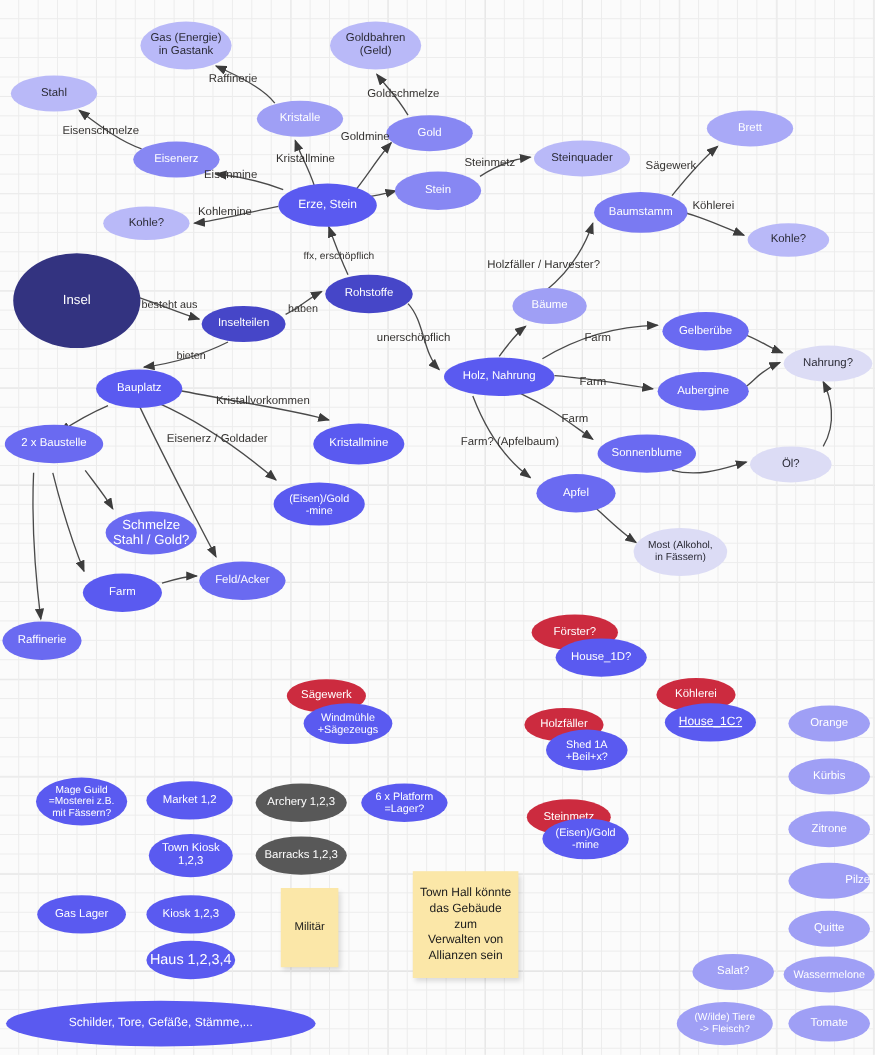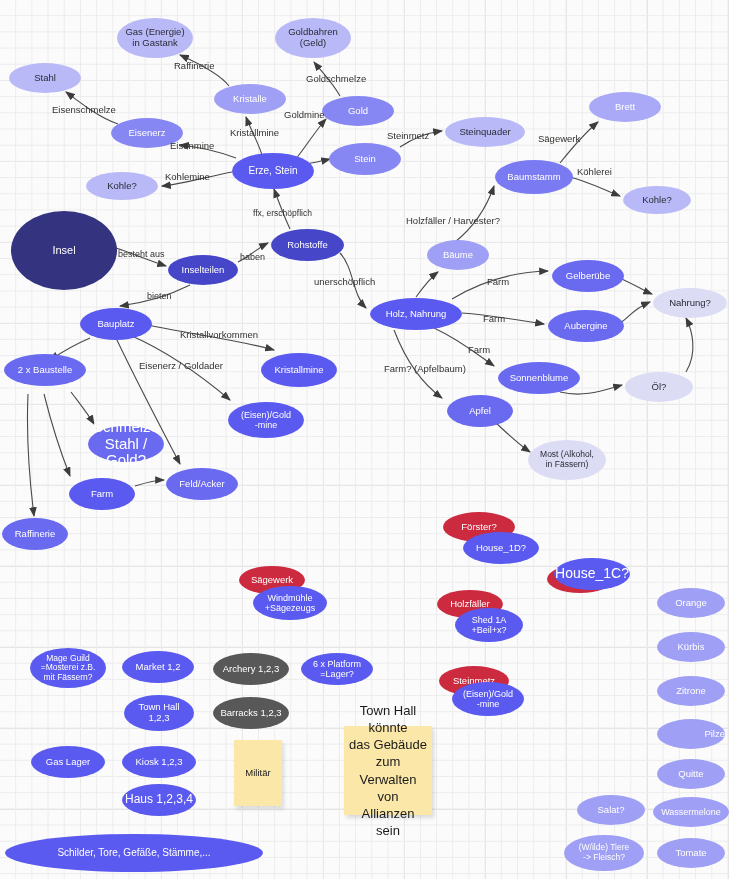--- a/index.html
+++ b/index.html
@@ -168,68 +168,68 @@
       <div class="node" style="left: 370px; top: 298px; width: 92px; height: 32px; background: rgb(90, 90, 240); color: rgb(255, 255, 255); font-size: 9.5px;"><span>Holz, Nahrung</span></div>
       <div class="node" style="left: 548px; top: 310px; width: 76px; height: 32px; background: rgb(106, 106, 241); color: rgb(255, 255, 255); font-size: 9.5px; justify-content: center;"><span>Aubergine</span></div>
       <div class="node" style="left: 80px; top: 308px; width: 72px; height: 32px; background: rgb(90, 90, 240); color: rgb(255, 255, 255); font-size: 9.5px;"><span>Bauplatz</span></div>
       <div class="node" style="left: 261px; top: 353px; width: 76px; height: 34px; background: rgb(90, 90, 240); color: rgb(255, 255, 255); font-size: 9.5px;"><span>Kristallmine</span></div>
       <div class="node" style="left: 4px; top: 354px; width: 82px; height: 32px; background: rgb(106, 106, 241); color: rgb(255, 255, 255); font-size: 9.5px;"><span>2 x Baustelle</span></div>
       <div class="node" style="left: 498px; top: 362px; width: 82px; height: 32px; background: rgb(106, 106, 241); color: rgb(255, 255, 255); font-size: 9.5px;"><span>Sonnenblume</span></div>
       <div class="node" style="left: 625px; top: 372px; width: 68px; height: 30px; background: rgb(220, 220, 245); color: rgb(42, 42, 53); font-size: 9.5px;"><span>Öl?</span></div>
       <div class="node" style="left: 228px; top: 402px; width: 76px; height: 36px; background: rgb(90, 90, 240); color: rgb(255, 255, 255); font-size: 9px;"><span>(Eisen)/Gold
 -mine</span></div>
       <div class="node" style="left: 447px; top: 395px; width: 66px; height: 32px; background: rgb(106, 106, 241); color: rgb(255, 255, 255); font-size: 9.5px;"><span>Apfel</span></div>
-      <div class="node" style="left: 88px; top: 426px; width: 76px; height: 36px; background: rgb(106, 106, 241); color: rgb(255, 255, 255); font-size: 15px;"><span>Schmelze
+      <div class="node" style="left: 88px; top: 426px; width: 76px; height: 36px; background: rgb(106, 106, 241); color: rgb(255, 255, 255); font-size: 11px;"><span>Schmelze
 Stahl / Gold?</span></div>
       <div class="node" style="left: 528px; top: 440px; width: 78px; height: 40px; background: rgb(220, 220, 245); color: rgb(42, 42, 53); font-size: 8.5px;"><span>Most (Alkohol,
 in Fässern)</span></div>
       <div class="node" style="left: 166px; top: 468px; width: 72px; height: 32px; background: rgb(106, 106, 241); color: rgb(255, 255, 255); font-size: 9.5px;"><span>Feld/Acker</span></div>
       <div class="node" style="left: 69px; top: 478px; width: 66px; height: 32px; background: rgb(90, 90, 240); color: rgb(255, 255, 255); font-size: 9.5px;"><span>Farm</span></div>
       <div class="node" style="left: 2px; top: 518px; width: 66px; height: 32px; background: rgb(106, 106, 241); color: rgb(255, 255, 255); font-size: 9.5px;"><span>Raffinerie</span></div>
       <div class="node" style="left: 443px; top: 512px; width: 72px; height: 30px; background: rgb(204, 43, 63); color: rgb(255, 255, 255); font-size: 9.5px;"><span>Förster?</span></div>
       <div class="node" style="left: 463px; top: 532px; width: 76px; height: 32px; background: rgb(90, 90, 240); color: rgb(255, 255, 255); font-size: 9.5px;"><span>House_1D?</span></div>
       <div class="node" style="left: 239px; top: 566px; width: 66px; height: 28px; background: rgb(204, 43, 63); color: rgb(255, 255, 255); font-size: 9.5px;"><span>Sägewerk</span></div>
       <div class="node" style="left: 547px; top: 565px; width: 66px; height: 28px; background: rgb(204, 43, 63); color: rgb(255, 255, 255); font-size: 9.5px;"><span>Köhlerei</span></div>
       <div class="node" style="left: 253px; top: 586px; width: 74px; height: 34px; background: rgb(90, 90, 240); color: rgb(255, 255, 255); font-size: 9px;"><span>Windmühle
 +Sägezeugs</span></div>
       <div class="node" style="left: 437px; top: 590px; width: 66px; height: 28px; background: rgb(204, 43, 63); color: rgb(255, 255, 255); font-size: 9.5px;"><span>Holzfäller</span></div>
-      <div class="node" style="left: 554px; top: 558px; width: 76px; height: 32px; background: rgb(90, 90, 240); color: rgb(255, 255, 255); font-size: 14px;"><span>House_1C?</span></div>
+      <div class="node" style="left: 554px; top: 586px; width: 76px; height: 32px; background: rgb(90, 90, 240); color: rgb(255, 255, 255); font-size: 10px; text-decoration: underline;"><span>House_1C?</span></div>
       <div class="node" style="left: 657px; top: 588px; width: 68px; height: 30px; background: rgb(159, 159, 245); color: rgb(255, 255, 255); font-size: 9.5px;"><span>Orange</span></div>
       <div class="node" style="left: 455px; top: 608px; width: 68px; height: 34px; background: rgb(90, 90, 240); color: rgb(255, 255, 255); font-size: 9px;"><span>Shed 1A
 +Beil+x?</span></div>
       <div class="node" style="left: 657px; top: 632px; width: 68px; height: 30px; background: rgb(159, 159, 245); color: rgb(255, 255, 255); font-size: 9.5px;"><span>Kürbis</span></div>
       <div class="node" style="left: 30px; top: 648px; width: 76px; height: 40px; background: rgb(90, 90, 240); color: rgb(255, 255, 255); font-size: 8.5px;"><span>Mage Guild
 =Mosterei z.B.
 mit Fässern?</span></div>
       <div class="node" style="left: 122px; top: 651px; width: 72px; height: 32px; background: rgb(90, 90, 240); color: rgb(255, 255, 255); font-size: 9.5px;"><span>Market 1,2</span></div>
       <div class="node" style="left: 213px; top: 653px; width: 76px; height: 32px; background: rgb(88, 88, 88); color: rgb(255, 255, 255); font-size: 9.5px;"><span>Archery 1,2,3</span></div>
       <div class="node" style="left: 301px; top: 653px; width: 72px; height: 32px; background: rgb(90, 90, 240); color: rgb(255, 255, 255); font-size: 9px;"><span>6 x Platform
 =Lager?</span></div>
       <div class="node" style="left: 657px; top: 676px; width: 68px; height: 30px; background: rgb(159, 159, 245); color: rgb(255, 255, 255); font-size: 9.5px;"><span>Zitrone</span></div>
       <div class="node" style="left: 439px; top: 666px; width: 70px; height: 30px; background: rgb(204, 43, 63); color: rgb(255, 255, 255); font-size: 9.5px;"><span>Steinmetz</span></div>
       <div class="node" style="left: 452px; top: 682px; width: 72px; height: 34px; background: rgb(90, 90, 240); color: rgb(255, 255, 255); font-size: 9px;"><span>(Eisen)/Gold
 -mine</span></div>
-      <div class="node" style="left: 124px; top: 695px; width: 70px; height: 36px; background: rgb(90, 90, 240); color: rgb(255, 255, 255); font-size: 9.5px;"><span>Town Hall
+      <div class="node" style="left: 124px; top: 695px; width: 70px; height: 36px; background: rgb(90, 90, 240); color: rgb(255, 255, 255); font-size: 9.5px;"><span>Town Kiosk
 1,2,3</span></div>
       <div class="node" style="left: 213px; top: 697px; width: 76px; height: 32px; background: rgb(88, 88, 88); color: rgb(255, 255, 255); font-size: 9.5px;"><span>Barracks 1,2,3</span></div>
       <div class="node" style="left: 657px; top: 719px; width: 68px; height: 30px; background: rgb(159, 159, 245); color: rgb(255, 255, 255); font-size: 9.5px; text-align: right;"><span>Pilze</span></div>
       <div class="node" style="left: 31px; top: 746px; width: 74px; height: 32px; background: rgb(90, 90, 240); color: rgb(255, 255, 255); font-size: 9.5px;"><span>Gas Lager</span></div>
       <div class="node" style="left: 122px; top: 746px; width: 74px; height: 32px; background: rgb(90, 90, 240); color: rgb(255, 255, 255); font-size: 9.5px;"><span>Kiosk 1,2,3</span></div>
       <div class="node" style="left: 657px; top: 759px; width: 68px; height: 30px; background: rgb(159, 159, 245); color: rgb(255, 255, 255); font-size: 9.5px;"><span>Quitte</span></div>
       <div class="node" style="left: 122px; top: 784px; width: 74px; height: 32px; background: rgb(90, 90, 240); color: rgb(255, 255, 255); font-size: 12px;"><span>Haus 1,2,3,4</span></div>
       <div class="node" style="left: 577px; top: 795px; width: 68px; height: 30px; background: rgb(159, 159, 245); color: rgb(255, 255, 255); font-size: 9.5px;"><span>Salat?</span></div>
       <div class="node" style="left: 653px; top: 797px; width: 76px; height: 30px; background: rgb(159, 159, 245); color: rgb(255, 255, 255); font-size: 9px;"><span>Wassermelone</span></div>
       <div class="node" style="left: 564px; top: 835px; width: 80px; height: 36px; background: rgb(159, 159, 245); color: rgb(255, 255, 255); font-size: 8.5px;"><span>(W/ilde) Tiere
 -&gt; Fleisch?</span></div>
       <div class="node" style="left: 657px; top: 838px; width: 68px; height: 30px; background: rgb(159, 159, 245); color: rgb(255, 255, 255); font-size: 9.5px;"><span>Tomate</span></div>
       <div class="node" style="left: 5px; top: 834px; width: 258px; height: 38px; background: rgb(90, 90, 240); color: rgb(255, 255, 255); font-size: 10px;"><span>Schilder, Tore, Gefäße, Stämme,...</span></div>
     </div>
   <div id="sticky-layer">
       <div class="sticky" style="left: 234px; top: 740px; width: 48px; height: 66px; font-size: 9.5px; background: rgb(251, 231, 168);"><span>Militär</span></div>
-      <div class="sticky" style="left: 344px; top: 726px; width: 88px; height: 89px; font-size: 13px; background: rgb(251, 231, 168);"><span>Town Hall könnte
+      <div class="sticky" style="left: 344px; top: 726px; width: 88px; height: 89px; font-size: 10px; background: rgb(251, 231, 168);"><span>Town Hall könnte
 das Gebäude zum
 Verwalten von
 Allianzen sein</span></div>
     </div>
   <div id="label-layer">
       <div class="elabel" style="left: 174px; top: 61px; font-size: 9.5px; color: rgb(51, 49, 47);">Raffinerie</div>
       <div class="elabel" style="left: 306px; top: 74px; font-size: 9.5px; color: rgb(51, 49, 47);">Goldschmelze</div>
       <div class="elabel" style="left: 52px; top: 105px; font-size: 9.5px; color: rgb(51, 49, 47);">Eisenschmelze</div>
       <div class="elabel" style="left: 538px; top: 134px; font-size: 9.5px; color: rgb(51, 49, 47);">Sägewerk</div>
       <div class="elabel" style="left: 230px; top: 128px; font-size: 9.5px; color: rgb(51, 49, 47);">Kristallmine</div>

